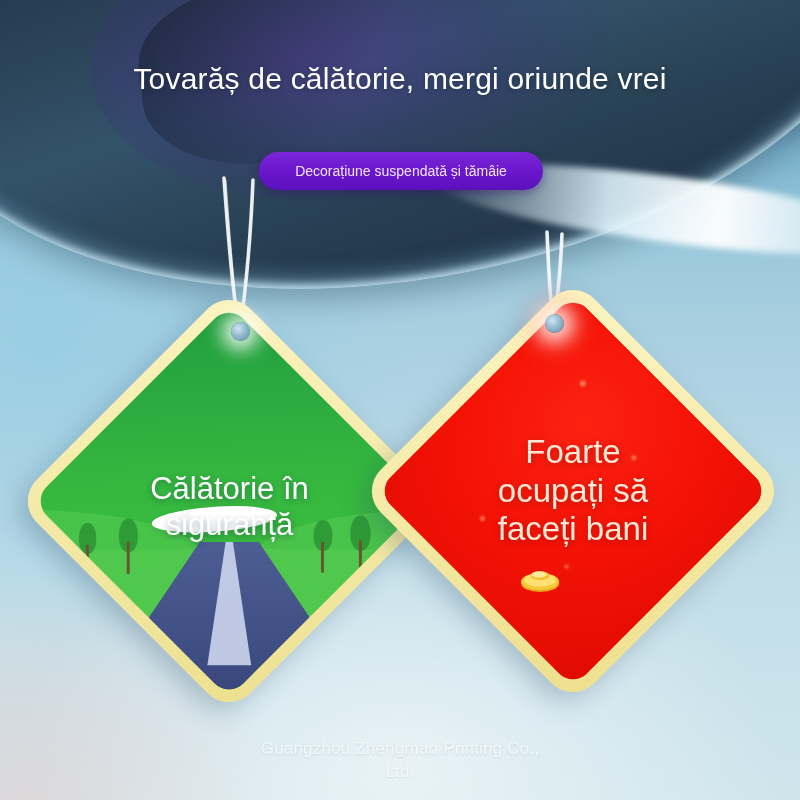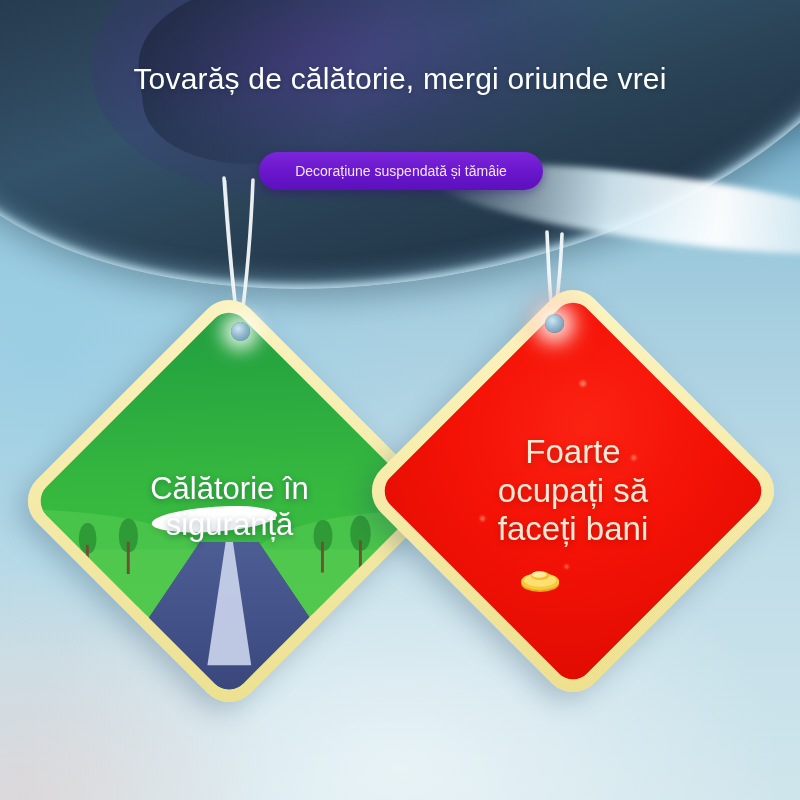--- a/index.html
+++ b/index.html
@@ -367,14 +367,18 @@
         <span>Foarte</span><br>
         <span>ocupați să</span><br>
         <span>faceți bani</span>
       </div>
     </div>
   </div>
 
   <div class="grommet" style="left:231px;top:322px;"></div>
   <div class="grommet red-g" style="left:545px;top:314px;"></div>
 
+  <div class="watermark">
+    <span>Guangzhou Zhengmao Printing Co.,</span>
+    <span>Ltd.</span>
+  </div>
 
 </div>
 
 </body></html>

